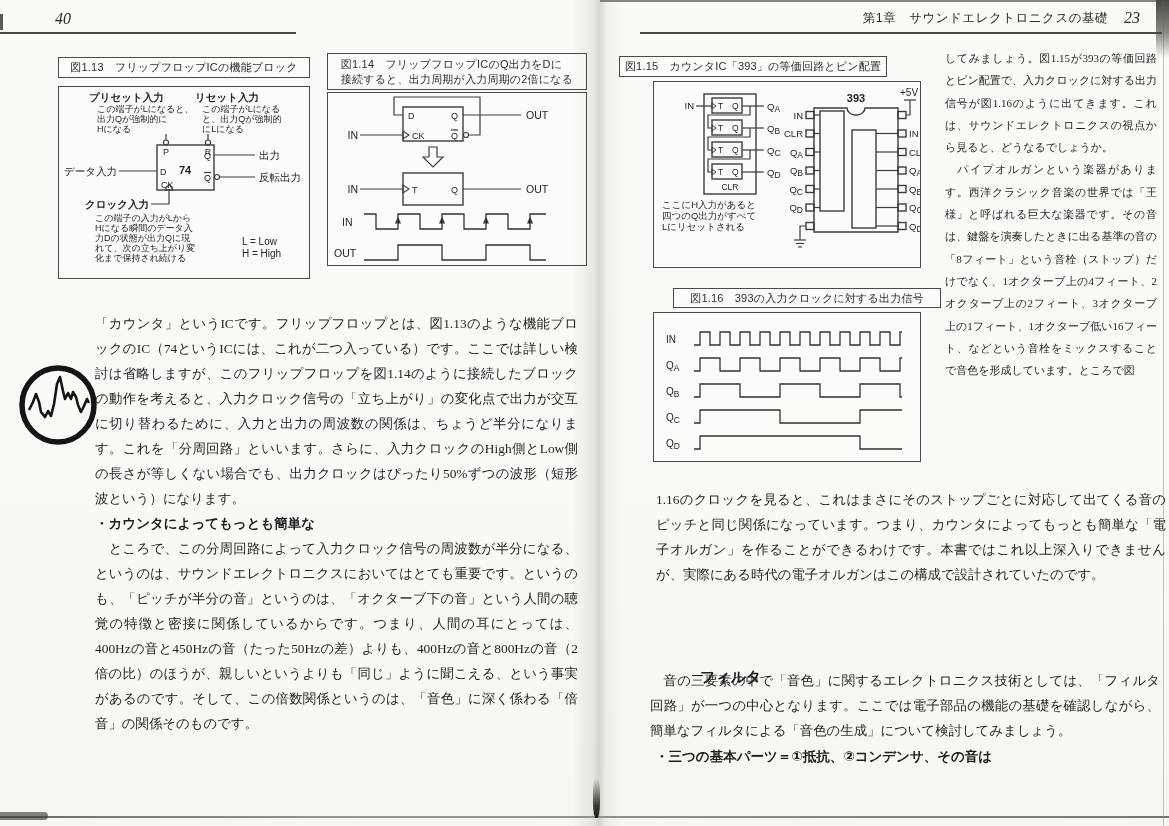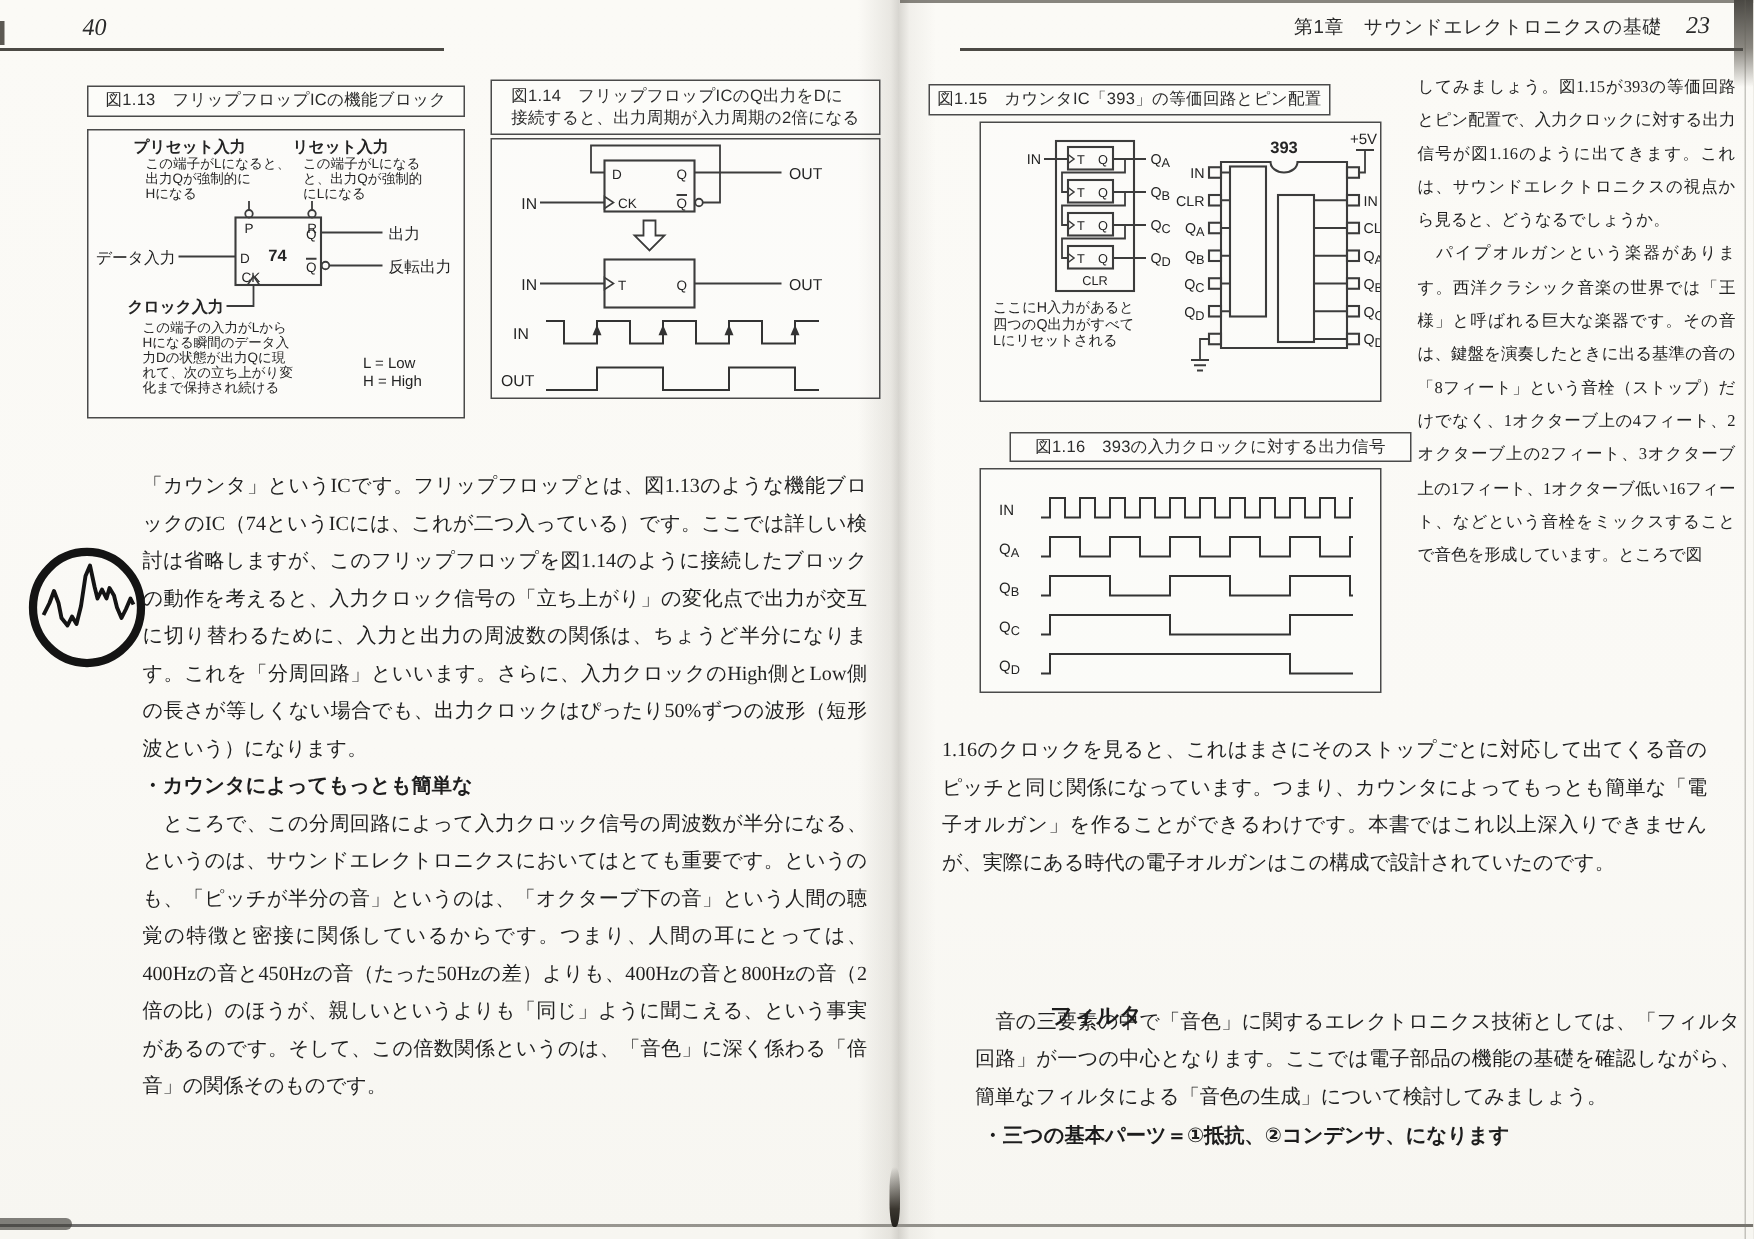--- a/index.html
+++ b/index.html
@@ -294,25 +294,25 @@
           <path d="M 40 136 L 46 136 L 46 123 L 206 123 L 206 136 L 248 136" fill="none" stroke="#333" stroke-width="1.3"></path>
         </g>
     </svg>
   </div>
 
   <div class="abs coltext" style="left:945px;top:47px;width:212px;">
     <p>してみましょう。図1.15が393の等価回路とピン配置で、入力クロックに対する出力信号が図1.16のように出てきます。これは、サウンドエレクトロニクスの視点から見ると、どうなるでしょうか。</p>
     <p>　パイプオルガンという楽器があります。西洋クラシック音楽の世界では「王様」と呼ばれる巨大な楽器です。その音は、鍵盤を演奏したときに出る基準の音の「8フィート」という音栓（ストップ）だけでなく、1オクターブ上の4フィート、2オクターブ上の2フィート、3オクターブ上の1フィート、1オクターブ低い16フィート、などという音栓をミックスすることで音色を形成しています。ところで図</p>
   </div>
 
-  <div class="abs bodytext" style="left:628px;top:487px;width:510px;">
+  <div class="abs bodytext" style="left:656px;top:487px;width:510px;">
     <p>1.16のクロックを見ると、これはまさにそのストップごとに対応して出てくる音のピッチと同じ関係になっています。つまり、カウンタによってもっとも簡単な「電子オルガン」を作ることができるわけです。本書ではこれ以上深入りできませんが、実際にある時代の電子オルガンはこの構成で設計されていたのです。</p>
   </div>
   <div class="abs gothic" style="left:700px;top:636px;font-size:15px;margin-top:32px;">フィルタ</div>
   <div class="abs bodytext" style="left:650px;top:668px;width:510px;">
     <p>　音の三要素の中で「音色」に関するエレクトロニクス技術としては、「フィルタ回路」が一つの中心となります。ここでは電子部品の機能の基礎を確認しながら、簡単なフィルタによる「音色の生成」について検討してみましょう。</p>
   </div>
-  <div class="abs gothic" style="left:655px;top:748px;font-size:13.5px;">・三つの基本パーツ＝①抵抗、②コンデンサ、になります</div>
+  <div class="abs gothic" style="left:655px;top:748px;font-size:13.5px;">・三つの基本パーツ＝①抵抗、②コンデンサ、その音は</div>
 
   <div class="abs bottom-line"></div>
   <div class="abs bottom-corner-l"></div>
   <div class="abs gutter-bottom"></div>
 </div>
 
 </body></html>

